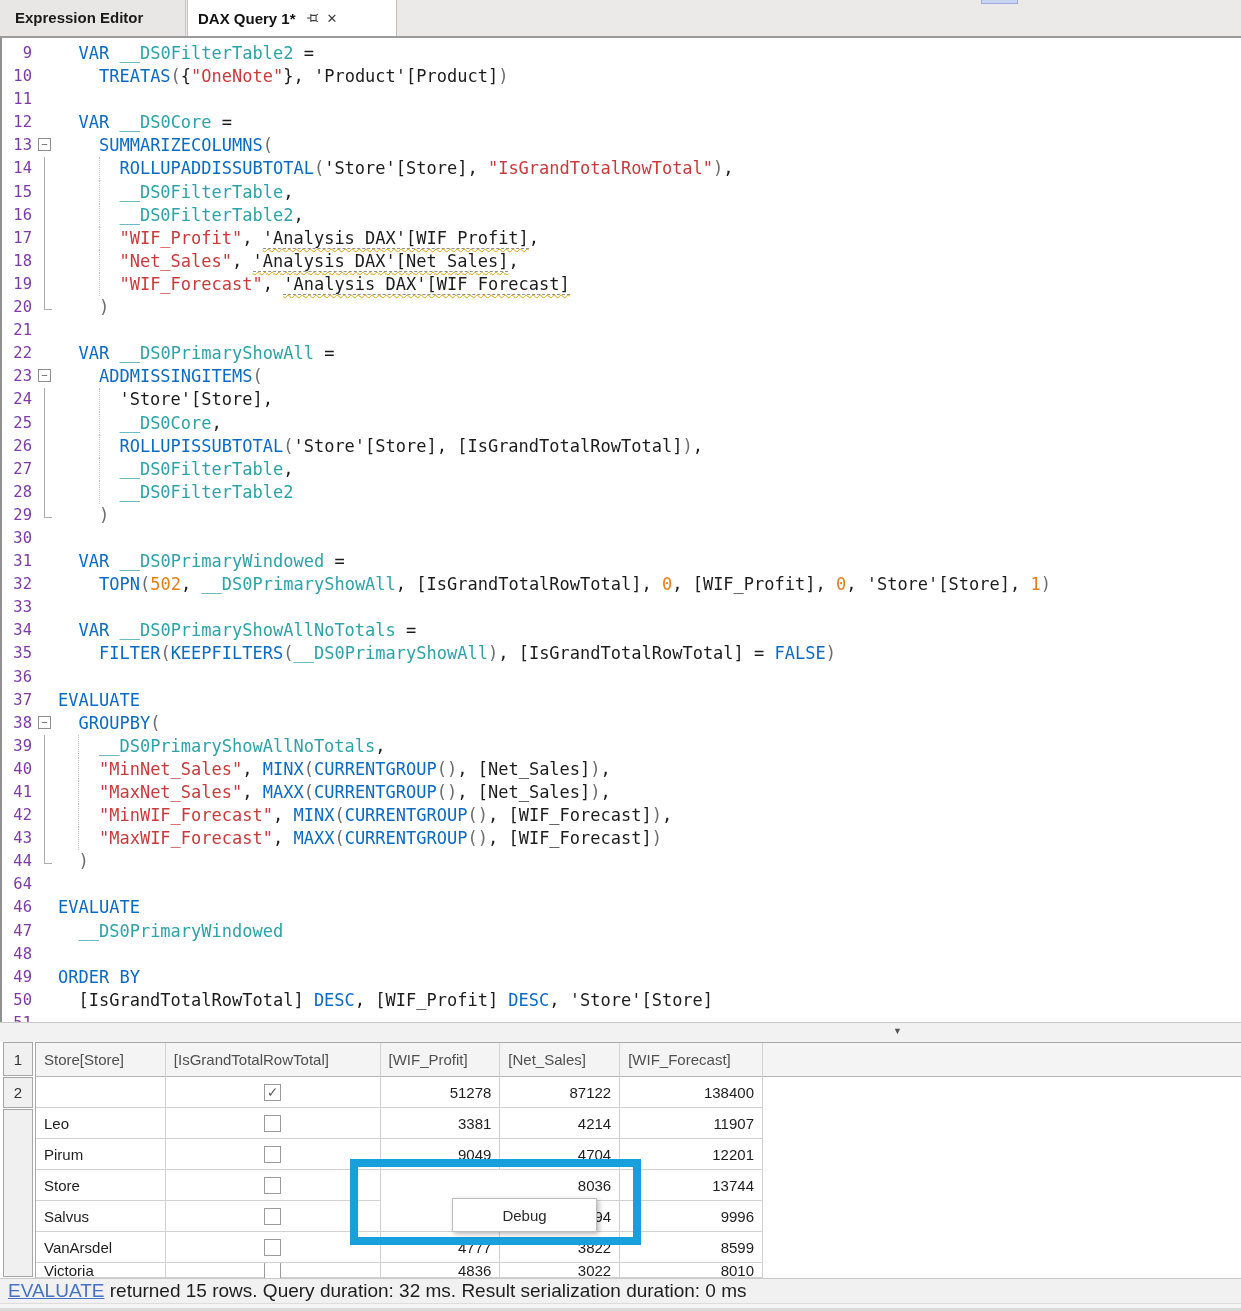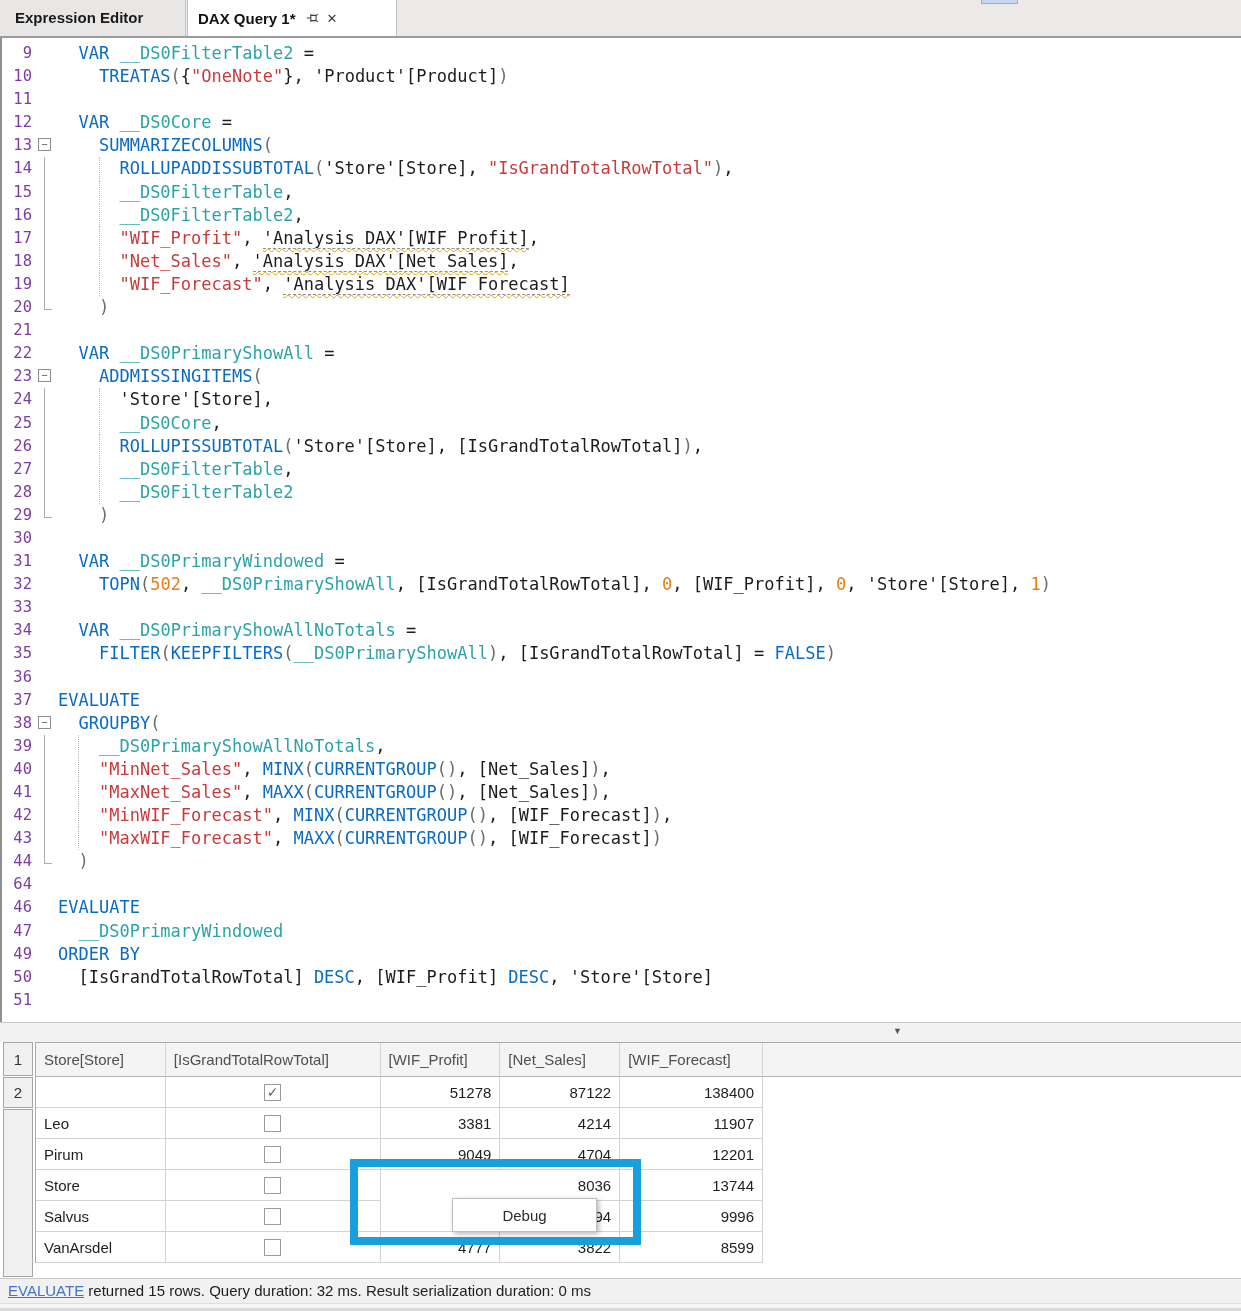--- a/index.html
+++ b/index.html
@@ -71,21 +71,21 @@
     font-size:14px;line-height:15px;text-align:center;color:#5f5f5f;}
   .t-cell.sel{background:var(--c-selection);outline:1px dotted #2b2b2b;outline-offset:-2px;}
   .popup{position:absolute;left:452px;top:156px;width:145px;height:34px;background:#fff;
     border:1px solid #BEBEBE;box-shadow:2px 2px 5px rgba(0,0,0,0.28);display:flex;
     align-items:center;justify-content:center;font-size:15px;color:#2b2b2b;z-index:6;box-sizing:border-box;}
   .bluerect{position:absolute;left:350px;top:117px;width:291px;height:86px;
     border:8px solid var(--c-accent);box-sizing:border-box;z-index:5;pointer-events:none;}
 
   
   .statusbar{height:25px;background:#F1F1F2;border-top:1px solid #C9C9C9;box-sizing:border-box;
-    font-size:15px;line-height:23px;padding-left:8px;color:#1e1e1e;white-space:nowrap;}
+    font-size:19px;line-height:23px;padding-left:8px;color:#1e1e1e;white-space:nowrap;}
   .statusbar a{color:var(--c-link);text-decoration:underline;}
   .bottomstrip{height:8px;background:#F5F5F5;border-top:1px solid #DDDDDD;
     border-bottom:3px solid #D9D9D9;box-sizing:border-box;}
 </style>
 </head>
 <body>
 
 <div class="app">
 
   <div class="tabstrip">
@@ -137,20 +137,21 @@
       <div class="ed-line"><span class="ln">38</span><span class="fold"><span class="f-box">−</span></span><span class="code"><span class="tk-t">  </span><span class="tk-k">GROUPBY</span><span class="tk-p">(</span></span></div>
       <div class="ed-line"><span class="ln">39</span><span class="fold"><span class="f-bar"></span></span><span class="code"><span class="guide" style="left: 20.48px;"></span><span class="tk-t">    </span><span class="tk-v">__DS0PrimaryShowAllNoTotals</span><span class="tk-t">,</span></span></div>
       <div class="ed-line"><span class="ln">40</span><span class="fold"><span class="f-bar"></span></span><span class="code"><span class="guide" style="left: 20.48px;"></span><span class="tk-t">    </span><span class="tk-s">"MinNet_Sales"</span><span class="tk-t">, </span><span class="tk-k">MINX</span><span class="tk-p">(</span><span class="tk-k">CURRENTGROUP</span><span class="tk-p">()</span><span class="tk-t">, [Net_Sales]</span><span class="tk-p">)</span><span class="tk-t">,</span></span></div>
       <div class="ed-line"><span class="ln">41</span><span class="fold"><span class="f-bar"></span></span><span class="code"><span class="guide" style="left: 20.48px;"></span><span class="tk-t">    </span><span class="tk-s">"MaxNet_Sales"</span><span class="tk-t">, </span><span class="tk-k">MAXX</span><span class="tk-p">(</span><span class="tk-k">CURRENTGROUP</span><span class="tk-p">()</span><span class="tk-t">, [Net_Sales]</span><span class="tk-p">)</span><span class="tk-t">,</span></span></div>
       <div class="ed-line"><span class="ln">42</span><span class="fold"><span class="f-bar"></span></span><span class="code"><span class="guide" style="left: 20.48px;"></span><span class="tk-t">    </span><span class="tk-s">"MinWIF_Forecast"</span><span class="tk-t">, </span><span class="tk-k">MINX</span><span class="tk-p">(</span><span class="tk-k">CURRENTGROUP</span><span class="tk-p">()</span><span class="tk-t">, [WIF_Forecast]</span><span class="tk-p">)</span><span class="tk-t">,</span></span></div>
       <div class="ed-line"><span class="ln">43</span><span class="fold"><span class="f-bar"></span></span><span class="code"><span class="guide" style="left: 20.48px;"></span><span class="tk-t">    </span><span class="tk-s">"MaxWIF_Forecast"</span><span class="tk-t">, </span><span class="tk-k">MAXX</span><span class="tk-p">(</span><span class="tk-k">CURRENTGROUP</span><span class="tk-p">()</span><span class="tk-t">, [WIF_Forecast]</span><span class="tk-p">)</span></span></div>
       <div class="ed-line"><span class="ln">44</span><span class="fold"><span class="f-end"></span></span><span class="code"><span class="tk-t">  </span><span class="tk-p">)</span></span></div>
       <div class="ed-line"><span class="ln">64</span><span class="fold"></span><span class="code"></span></div>
       <div class="ed-line"><span class="ln">46</span><span class="fold"></span><span class="code"><span class="tk-k">EVALUATE</span></span></div>
       <div class="ed-line"><span class="ln">47</span><span class="fold"></span><span class="code"><span class="tk-t">  </span><span class="tk-v">__DS0PrimaryWindowed</span></span></div>
+      <div class="ed-line"><span class="ln">48</span><span class="fold"></span><span class="code"></span></div>
       <div class="ed-line"><span class="ln">49</span><span class="fold"></span><span class="code"><span class="tk-k">ORDER BY</span></span></div>
       <div class="ed-line"><span class="ln">50</span><span class="fold"></span><span class="code"><span class="tk-t">  [IsGrandTotalRowTotal] </span><span class="tk-k">DESC</span><span class="tk-t">, [WIF_Profit] </span><span class="tk-k">DESC</span><span class="tk-t">, 'Store'[Store]</span></span></div>
       <div class="ed-line"><span class="ln">51</span><span class="fold"></span><span class="code"></span></div>
     </div>
 
   <div class="splitter">
     <span class="split-arrow">▼</span>
   </div>
 
   <div class="results" id="results">
@@ -215,20 +216,29 @@
         </div>
         <div class="t-row">
           <div class="t-cell" style="width: 130px;">VanArsdel</div>
           <div class="t-cell chk-wrap" style="width: 215px;">
             <div class="chk"></div>
           </div>
           <div class="t-cell num" style="width: 120px;">4777</div>
           <div class="t-cell num" style="width: 120px;">3822</div>
           <div class="t-cell num" style="width: 143px;">8599</div>
         </div>
+        <div class="t-row partial">
+          <div class="t-cell" style="width: 130px;">Victoria</div>
+          <div class="t-cell chk-wrap" style="width: 215px;">
+            <div class="chk"></div>
+          </div>
+          <div class="t-cell num" style="width: 120px;">4836</div>
+          <div class="t-cell num" style="width: 120px;">3022</div>
+          <div class="t-cell num" style="width: 143px;">8010</div>
+        </div>
       </div>
     <div class="popup">Debug</div>
     <div class="bluerect"></div>
   </div>
 
   <div class="statusbar">
     <a href="#">EVALUATE</a><span> returned 15 rows. Query duration: 32 ms. Result serialization duration: 0 ms</span>
   </div>
   <div class="bottomstrip"></div>
 

